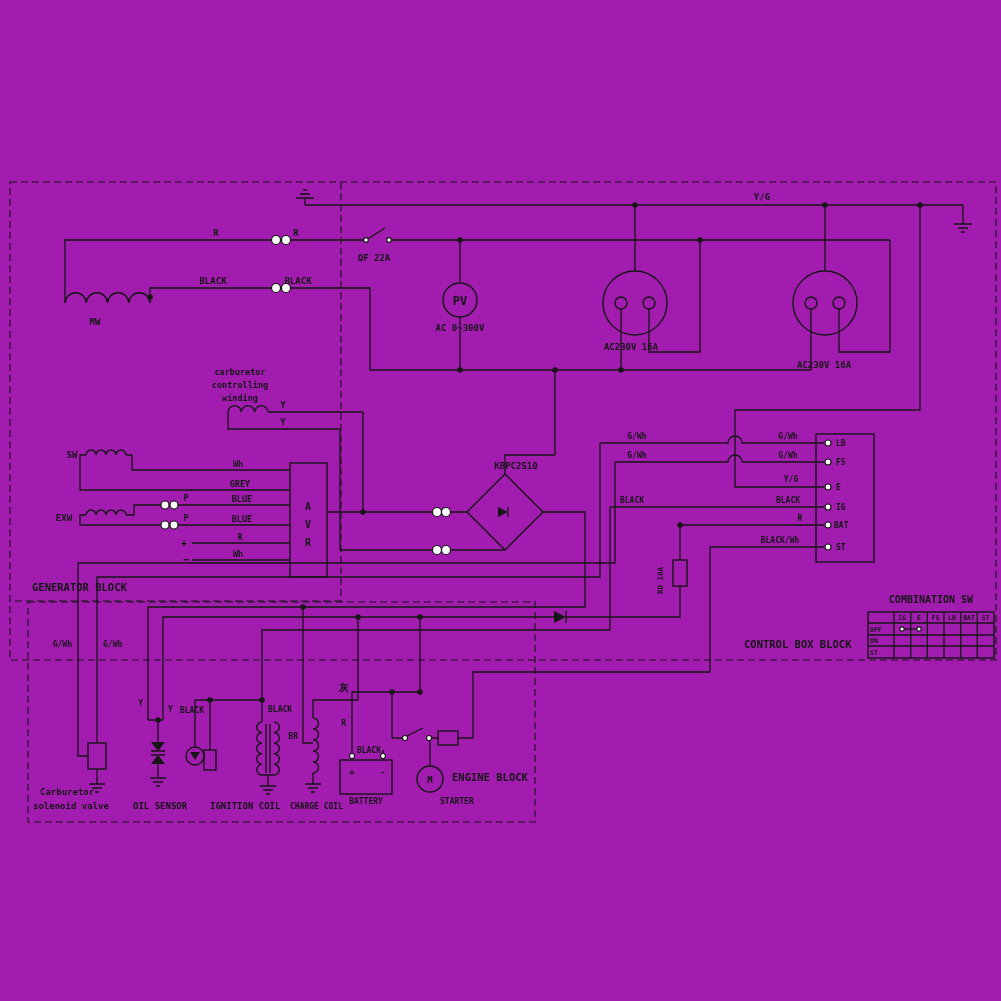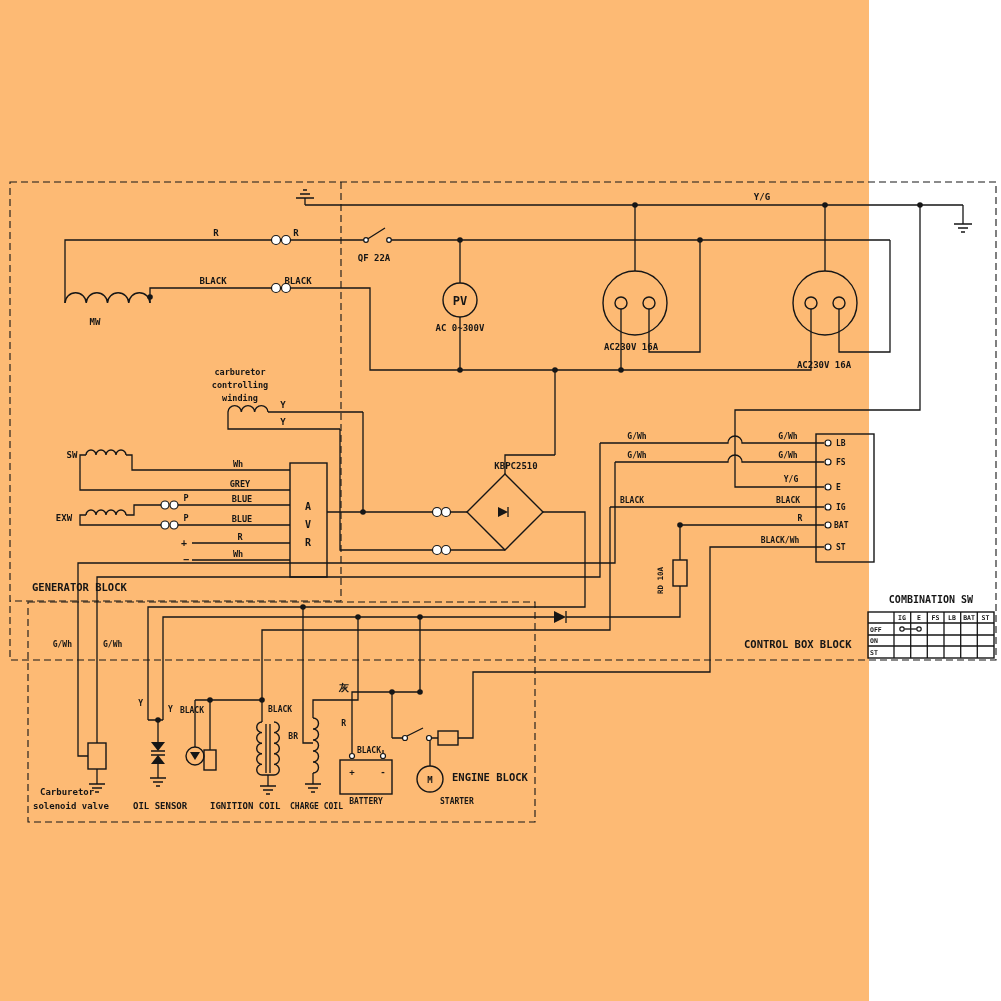--- a/index.html
+++ b/index.html
@@ -1,16 +1,16 @@
 <!DOCTYPE html>
 <html><head>
 <meta charset="utf-8">
 <style>
   html,body{margin:0;padding:0;background:#ffffff;}
-  .page{position:relative;width:869px;height:1001px;background:#fdba74;}
+  .page{position:relative;width:1001px;height:1001px;background:#a21caf;}
   svg{position:absolute;left:0;top:0;}
   .w{fill:none;stroke:#161616;stroke-width:1.3;}
   .d{fill:none;stroke:#161616;stroke-width:1.1;stroke-dasharray:7 4;}
   .cmp{fill:none;stroke:#161616;stroke-width:1.4;}
   .pad{fill:#ffffff;stroke:#161616;stroke-width:1.2;}
   .dot{fill:#161616;stroke:none;}
   .blk{fill:#161616;stroke:none;}
   text{fill:#161616;font-family:"DejaVu Sans Mono","Liberation Mono",monospace;font-weight:bold;}
   .t9{font-size:9px;} .t85{font-size:8.5px;} .t8{font-size:8px;} .t10{font-size:10px;}
   .t105{font-size:10.5px;} .t12{font-size:12px;} .t75{font-size:7.5px;} .t65{font-size:6.5px;}

